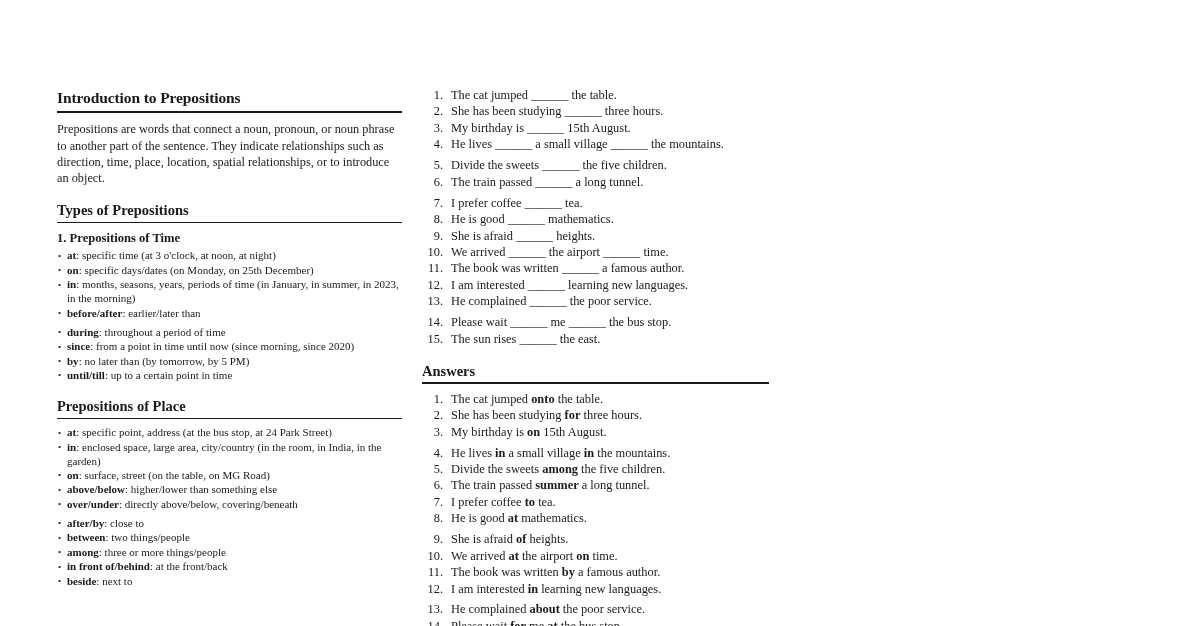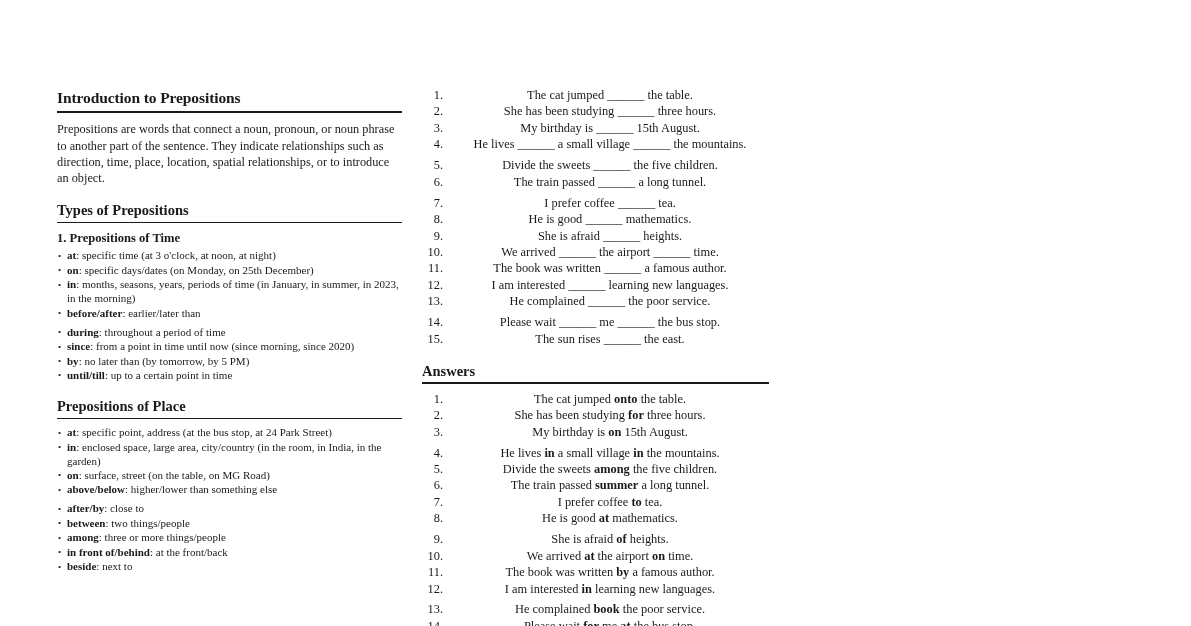--- a/index.html
+++ b/index.html
@@ -106,21 +106,20 @@
     padding: 0;
     counter-reset: nlist;
   }
   ol.num-list > li {
     position: relative;
     counter-increment: nlist;
     font-size: 12.4px;
     line-height: 1.285;
     padding-left: 29px;
     margin-bottom: 0.5px;
-    text-align: center;
   }
   ol.num-list > li::before {
     content: counter(nlist) ".";
     position: absolute;
     left: 0;
     top: 0;
     width: 21px;
     text-align: right;
   }
   ol.num-list > li.gap-before { margin-top: 5px; }
@@ -155,20 +154,21 @@
         <li><span class="term">until/till</span><span>: up to a certain point in time</span></li>
       </ul>
 
     <h2 class="doc-h2">Prepositions of Place</h2>
     <hr class="rule-thin">
     <ul class="def-list" id="place-list">
         <li><span class="term">at</span><span>: specific point, address (at the bus stop, at 24 Park Street)</span></li>
         <li><span class="term">in</span><span>: enclosed space, large area, city/country (in the room, in India, in the garden)</span></li>
         <li><span class="term">on</span><span>: surface, street (on the table, on MG Road)</span></li>
         <li><span class="term">above/below</span><span>: higher/lower than something else</span></li>
+        <li><span class="term">over/under</span><span>: directly above/below, covering/beneath</span></li>
         <li class="gap-before"><span class="term">after/by</span><span>: close to</span></li>
         <li><span class="term">between</span><span>: two things/people</span></li>
         <li><span class="term">among</span><span>: three or more things/people</span></li>
         <li><span class="term">in front of/behind</span><span>: at the front/back</span></li>
         <li><span class="term">beside</span><span>: next to</span></li>
       </ul>
 
   </div>
 
   <div class="col col-right">
@@ -200,19 +200,19 @@
         <li>My birthday is <b>on</b> 15th August.</li>
         <li class="gap-before">He lives <b>in</b> a small village <b>in</b> the mountains.</li>
         <li>Divide the sweets <b>among</b> the five children.</li>
         <li>The train passed <b>summer</b> a long tunnel.</li>
         <li>I prefer coffee <b>to</b> tea.</li>
         <li>He is good <b>at</b> mathematics.</li>
         <li class="gap-before">She is afraid <b>of</b> heights.</li>
         <li>We arrived <b>at</b> the airport <b>on</b> time.</li>
         <li>The book was written <b>by</b> a famous author.</li>
         <li>I am interested <b>in</b> learning new languages.</li>
-        <li class="gap-before">He complained <b>book</b> the poor service.</li>
+        <li class="gap-before">He complained <b>about</b> the poor service.</li>
         <li>Please wait <b>for</b> me <b>at</b> the bus stop.</li>
       </ol>
 
   </div>
 
 </div>
 
 </body></html>

